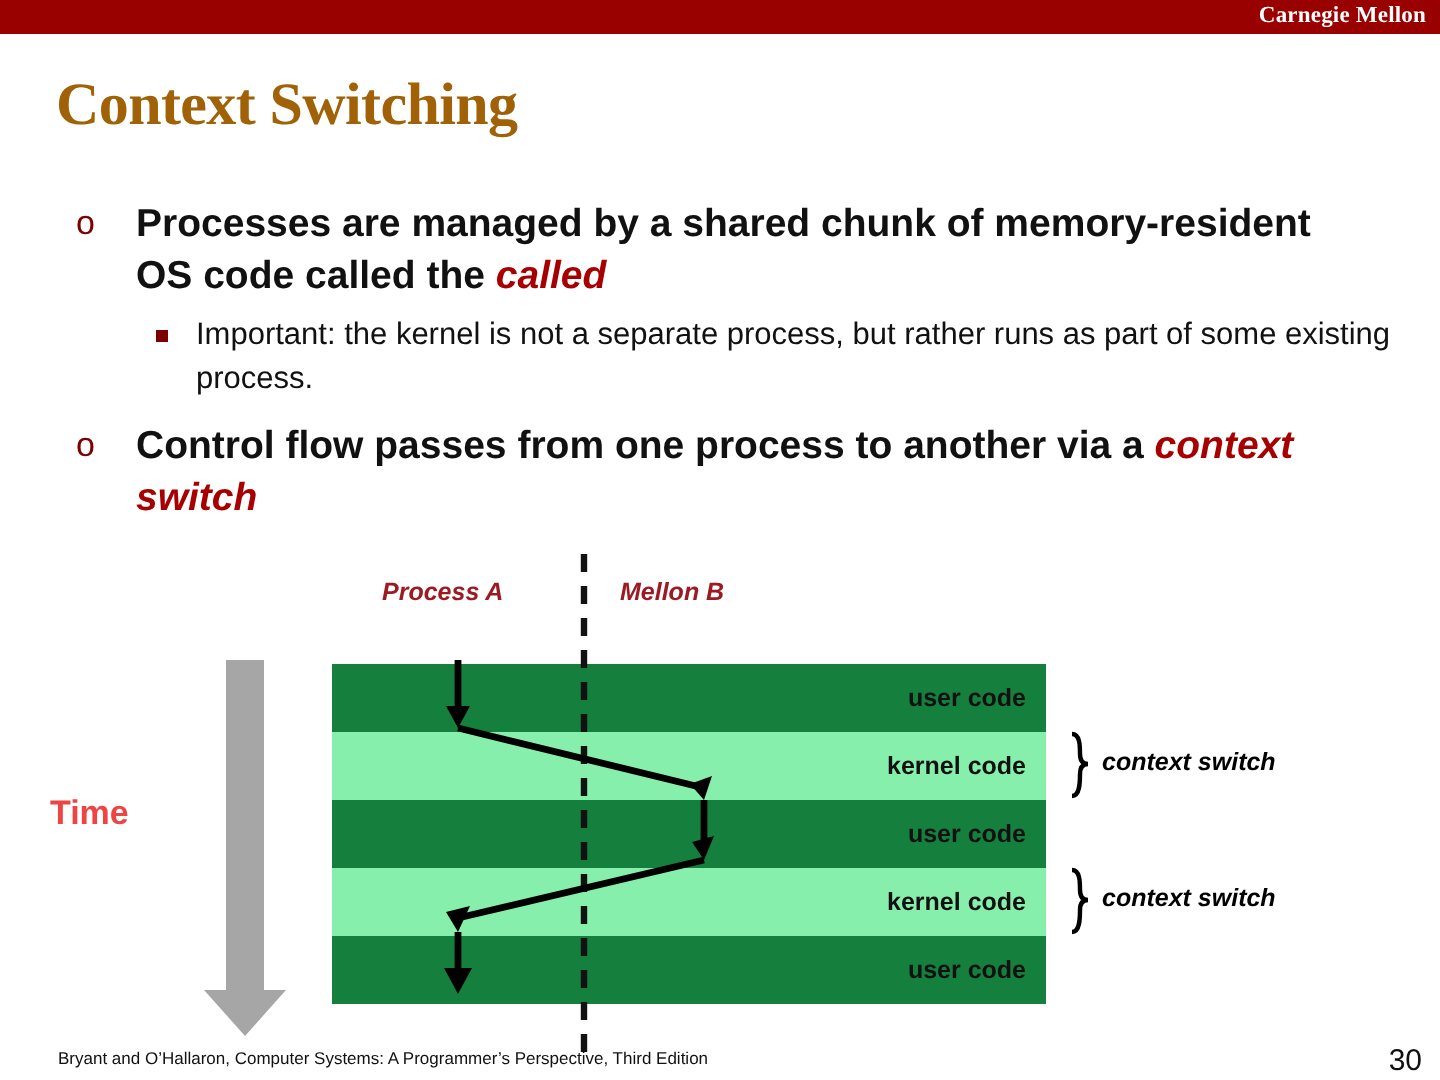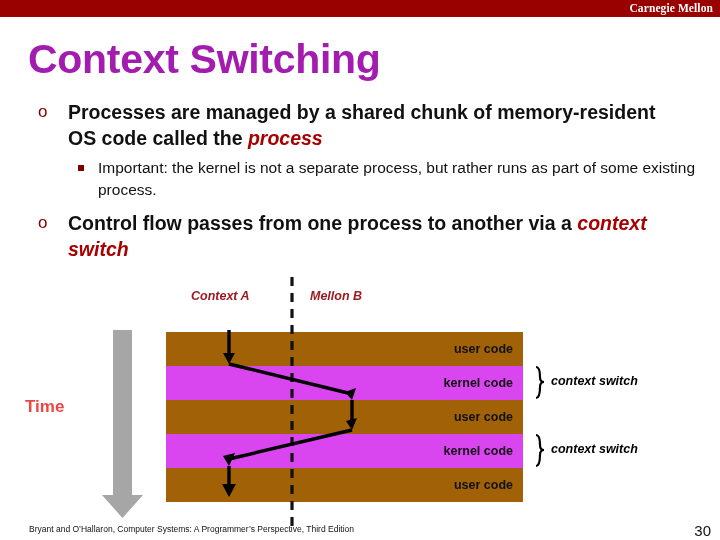--- a/index.html
+++ b/index.html
@@ -32,25 +32,26 @@
     line-height: 16px;
     letter-spacing: 0.1px;
     white-space: nowrap;
     margin-left: 36px;
   }
 
   
   .slide-title {
     position: absolute;
     left: 28px; top: 36px;
-    font-size: 41px;
-    font-weight: bold;
-    color: #a21caf;
+    font-size: 30px;
+    font-weight: bold;
+    color: #a16207;
     letter-spacing: -0.3px;
     white-space: nowrap;
+    font-family: Liberation Serif, serif;
   }
 
   
   .bullet-l1 {
     position: absolute;
     display: block;
   }
   .bullet-l1 .marker {
     position: absolute;
     left: 0; top: 0;
@@ -105,22 +106,22 @@
     font-style: italic;
     color: #9c1b22;
     white-space: nowrap;
   }
   .band {
     position: absolute;
     left: 166px;
     width: 357px;
     height: 34px;
   }
-  .band.user   { background: #a16207; }
-  .band.kernel { background: #d946ef; }
+  .band.user   { background: #15803d; }
+  .band.kernel { background: #86efac; }
   .band-label {
     position: absolute;
     right: 10px;
     top: 50%;
     transform: translateY(-50%);
     font-size: 12.5px;
     font-weight: bold;
     color: #111111;
     white-space: nowrap;
   }
@@ -159,36 +160,36 @@
 </head>
 <body>
 
 <div class="header-bar"></div>
 <div class="header-brand">Carnegie Mellon</div>
 
 <div class="slide-title">Context Switching</div>
 
 <div class="bullet-l1" style="left:38px; top:99px; width:650px;">
   <span class="marker">o</span>
-  <span class="text"><span>Processes are managed by a shared chunk of memory-resident OS code called the </span><span class="em-red">process</span></span>
+  <span class="text"><span>Processes are managed by a shared chunk of memory-resident OS code called the </span><span class="em-red">called</span></span>
 </div>
 
 <div class="bullet-l2" style="left:78px; top:157px; width:600px;">
   <span class="marker-sq"></span>
   <span class="text">Important: the kernel is not a separate process, but rather runs as part of some existing process.</span>
 </div>
 
 <div class="bullet-l1" style="left:38px; top:210px; width:650px;">
   <span class="marker">o</span>
   <span class="text"><span>Control flow passes from one process to another via a </span><span class="em-red">context switch</span></span>
 </div>
 
 <div>
 
-  <div class="proc-label" style="left:191px; top:289px;">Context A</div>
+  <div class="proc-label" style="left:191px; top:289px;">Process A</div>
   <div class="proc-label" style="left:310px; top:289px;">Mellon B</div>
 
   <div class="band user" style="top:332px;">
     <span class="band-label">user code</span>
   </div>
   <div class="band kernel" style="top:366px;">
     <span class="band-label">kernel code</span>
   </div>
   <div class="band user" style="top:400px;">
     <span class="band-label">user code</span>

